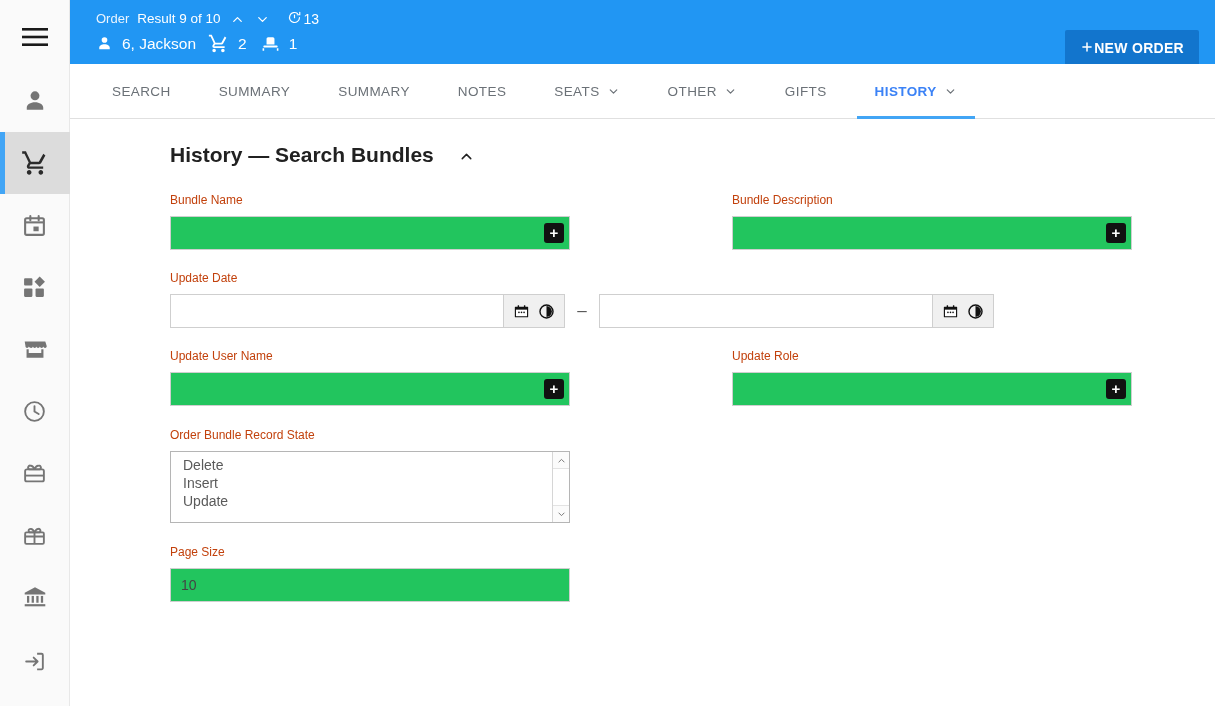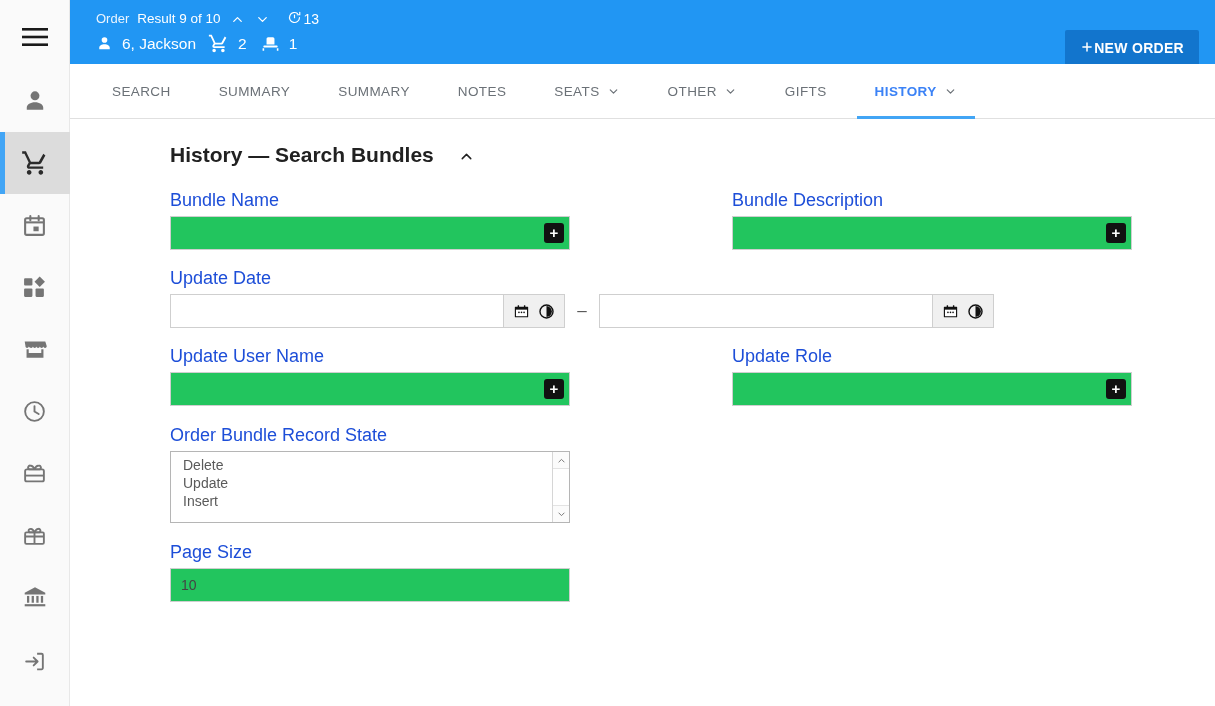--- a/index.html
+++ b/index.html
@@ -94,21 +94,21 @@
     display: flex; align-items: center; gap: 24px;
     margin: 0 0 0 100px; font-size: 21px; font-weight: 700; color: #212121;
     line-height: 28px;
   }
   .page-title .collapse { color: #212121; display: inline-flex; cursor: pointer; margin-top: 2px; }
 
   .form { margin-left: 100px; margin-top: 22px; position: relative; width: 1000px; }
   .row { display: flex; position: relative; margin-bottom: 0px; }
   .field { position: relative; }
   .field-label {
-    font-size: 18px; color: #1d4ed8; margin-bottom: 7px; display: block; line-height: 18px;
+    font-size: 12px; color: #c2410c; margin-bottom: 7px; display: block; line-height: 18px;
   }
   .col-left  { width: 400px; }
   .col-right { width: 400px; margin-left: 162px; }
 
   .inp-wrap { position: relative; display: flex; align-items: stretch; }
   .inp {
     width: 100%; height: 34px; border: 1px solid #cfcfcf; background: #22c55e;
     font-size: 14px; color: #444; padding: 0 34px 0 10px;
     font-family: "Liberation Sans", sans-serif; outline: none;
   }
@@ -488,22 +488,22 @@
               </button>
             </div>
           </div>
         </div>
 
         <div class="field mt20">
           <label class="field-label">Order Bundle Record State</label>
           <div class="listbox">
             <div class="listbox-items">
               <div>Delete</div>
+              <div>Insert</div>
               <div>Update</div>
-              <div>Insert</div>
             </div>
             <div class="lb-scroll">
               <div class="lb-arrow top">
                 <svg width="9" height="9" viewBox="0 0 24 24" fill="none" stroke="currentColor" stroke-width="2.6" stroke-linecap="round" stroke-linejoin="round">
                     <path d="M5 16l7-7 7 7"></path>
                   </svg>
               </div>
               <div class="lb-arrow bot">
                 <svg width="9" height="9" viewBox="0 0 24 24" fill="none" stroke="currentColor" stroke-width="2.6" stroke-linecap="round" stroke-linejoin="round">
                     <path d="M5 8l7 7 7-7"></path>

